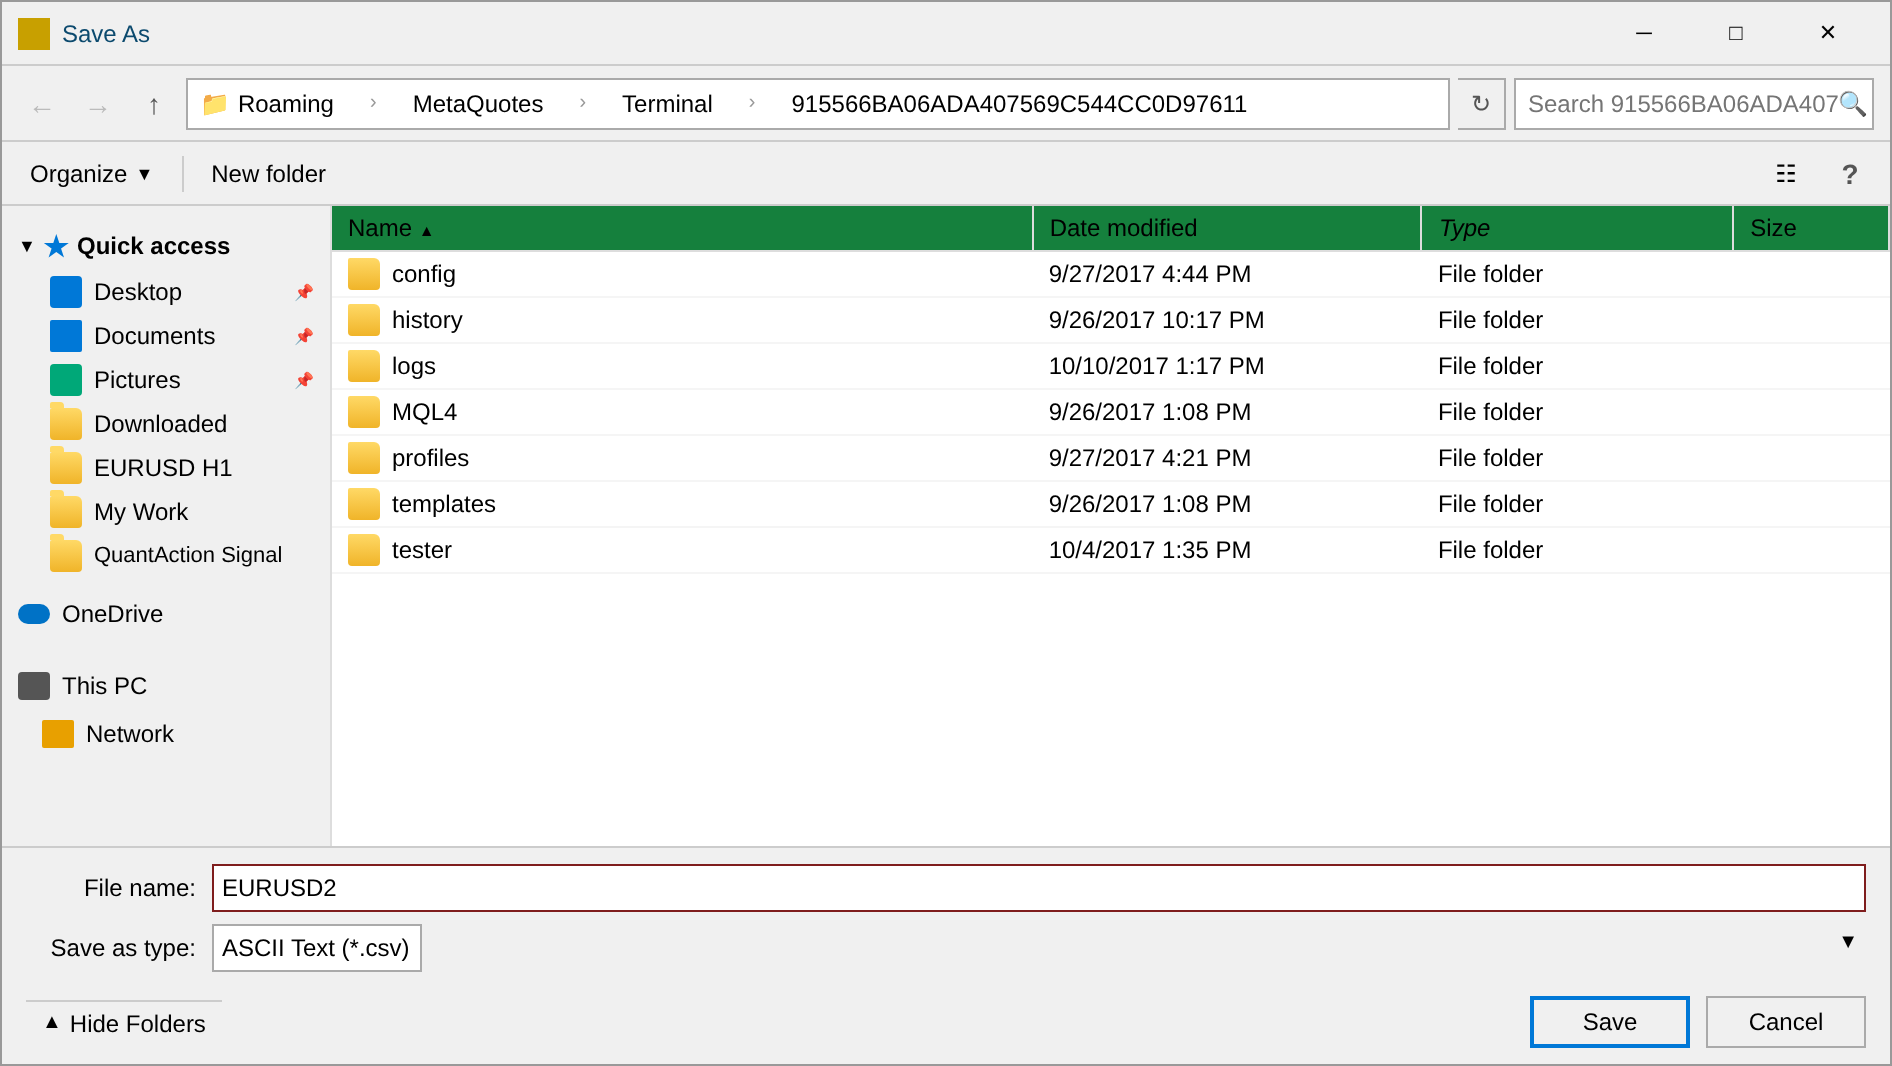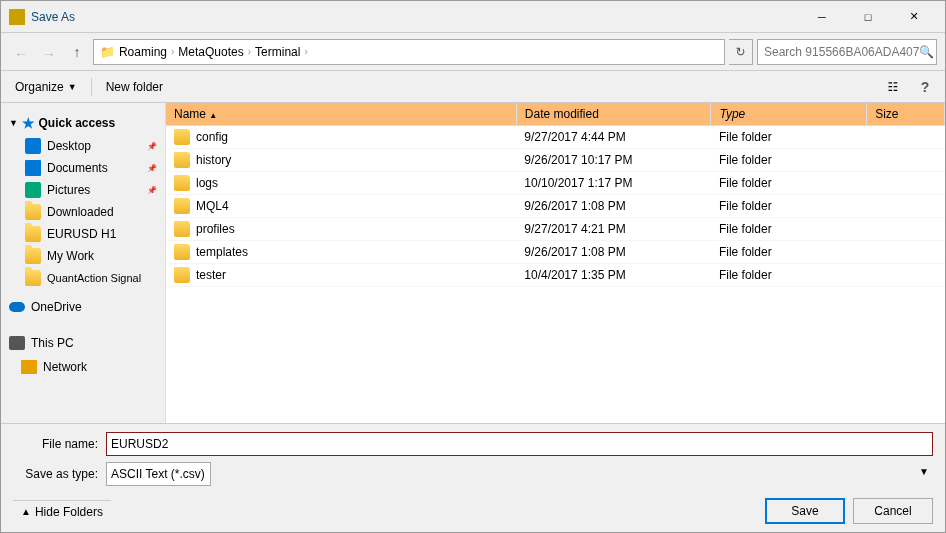--- a/index.html
+++ b/index.html
@@ -79,21 +79,21 @@
       height: 26px;
       background: #fff;
       border: 1px solid #aaa;
       display: flex;
       align-items: center;
       padding: 0 6px;
       font-size: 12px;
       overflow: hidden;
     }
     .breadcrumb-bar .crumb {
-      display: flex; align-items: center; gap: 2px;
+      display: flex; align-items: center; gap: 16px;
     }
     .crumb-sep { color: #999; margin: 0 2px; font-size: 10px; }
 
     .refresh-btn {
       width: 24px; height: 26px;
       background: #f0f0f0;
       border: 1px solid #aaa;
       border-left: none;
       cursor: pointer;
       display: flex; align-items: center; justify-content: center;
@@ -230,21 +230,21 @@
     .file-area {
       flex: 1;
       overflow: auto;
       background: #fff;
     }
     .file-table {
       width: 100%;
       border-collapse: collapse;
     }
     .file-table thead tr {
-      background: #fdba74;
+      background: #15803d;
       border-bottom: 1px solid #ddd;
     }
     .file-table th {
       text-align: left;
       padding: 4px 8px;
       font-weight: 400;
       font-size: 12px;
       border-right: 1px solid #ddd;
       cursor: pointer;
       white-space: nowrap;
@@ -354,20 +354,21 @@
 
     <div class="breadcrumb-bar">
       <span style="margin-right:4px;">📁</span>
       <span class="crumb">
         <span>Roaming</span>
         <span class="crumb-sep">›</span>
         <span>MetaQuotes</span>
         <span class="crumb-sep">›</span>
         <span>Terminal</span>
         <span class="crumb-sep">›</span>
+        <span>915566BA06ADA407569C544CC0D97611</span>
       </span>
     </div>
     <button class="refresh-btn">↻</button>
 
     <div class="search-box">
       <input type="text" placeholder="Search 915566BA06ADA40756..." style="">
       <span class="search-icon-span">🔍</span>
     </div>
   </div>
 

